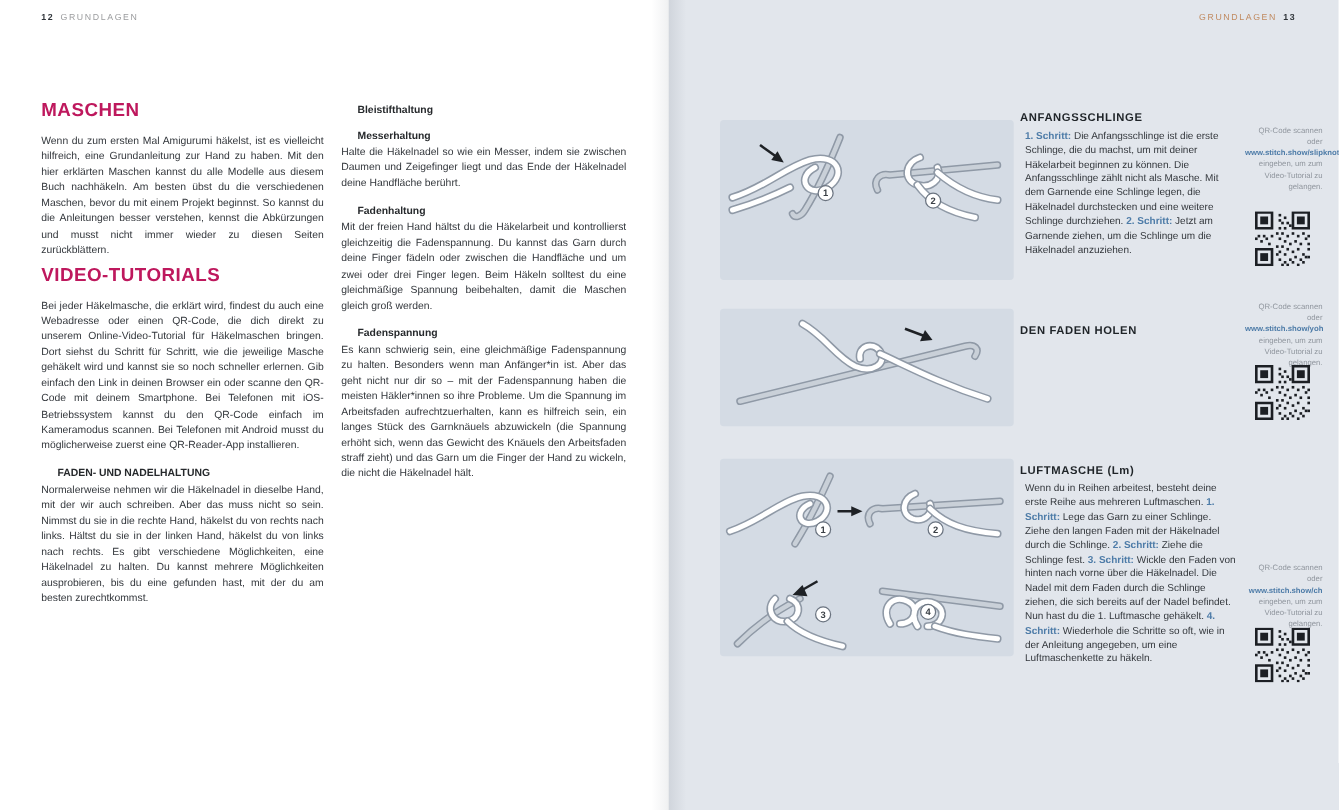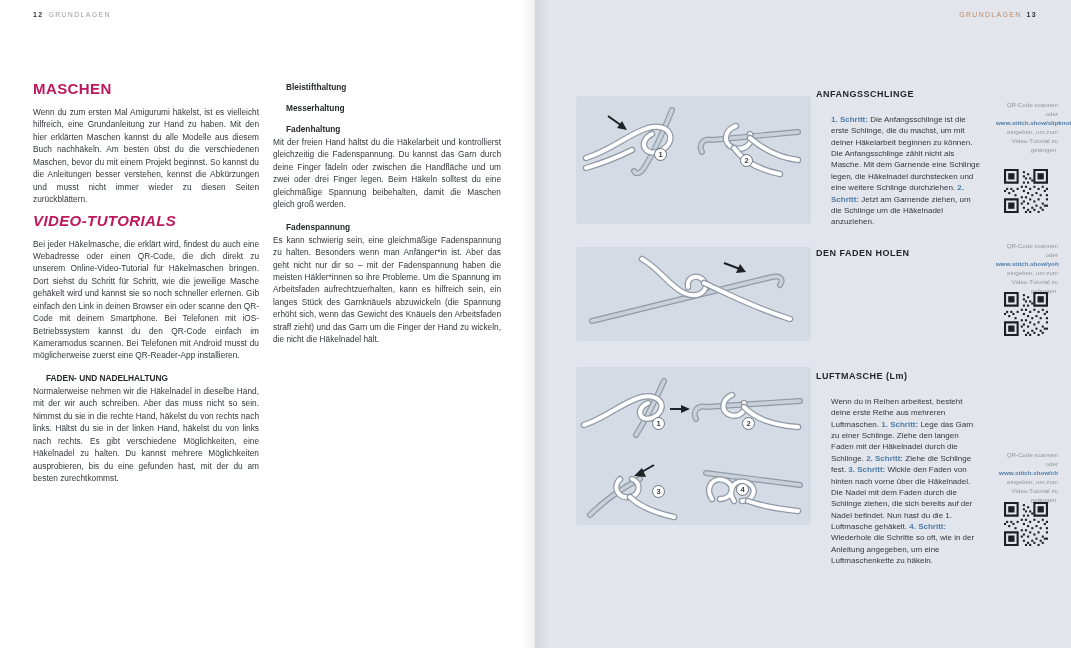--- a/index.html
+++ b/index.html
@@ -15,34 +15,34 @@
   .folio-left{left:33px;}
   .folio-right{right:34px;text-align:right;}
   .folio .num{font-weight:bold;color:#2e3338;}
   .folio-left .lbl{color:#9b9c9e;margin-left:5px;}
   .folio-right .lbl{color:#c08a60;margin-right:5px;}
 
   
   .col1{position:absolute;left:33px;top:80px;width:226px;}
   .col2{position:absolute;left:273px;top:82px;width:228px;}
   h1.sec{font-size:15px;font-weight:bold;letter-spacing:0.4px;color:#be185d;margin:0 0 9px 0;}
-  h1.sec2{font-style:italic;}
+  h1.sec2{}
   p.body{font-size:8.3px;line-height:1.5;margin:0 0 6px 0;text-align:justify;}
   h2.sub{font-size:8.3px;font-weight:bold;color:#26292c;margin:11px 0 2px 0;padding-left:13px;}
   .col2 h2.sub:first-child{margin-top:0;}
 
   
   .panel{position:absolute;left:41px;width:235px;background:#d4dbe4;border-radius:3px;}
   .panel-1{top:96px;height:128px;}
   .panel-2{top:247px;height:94px;}
   .panel-3{top:367px;height:158px;}
   .rtext{position:absolute;left:281px;width:179px;}
-  .rtext-1{top:89px;} .rtext-2{top:248px;} .rtext-3{top:371px;}
+  .rtext-1{top:89px;} .rtext-2{top:259px;} .rtext-3{top:371px;}
   .rtitle{font-size:9px;font-weight:bold;letter-spacing:0.5px;color:#1f2428;margin:0 0 4px 0;}
-  .rbody{font-size:8px;line-height:1.42;margin:15px;text-align:left;}
+  .rbody{font-size:8px;line-height:1.42;margin:4px;text-align:left;}
   .step{color:#4e7ca8;font-weight:bold;}
   .qrblock{position:absolute;right:13px;width:62px;text-align:right;}
   .qrblock-1{top:101px;} .qrblock-2{top:242px;} .qrblock-3{top:451px;}
   .qrtext{font-size:6.2px;line-height:1.45;color:#8f959d;margin:0;}
   .qrlink{color:#4e7ca8;font-weight:bold;}
   .qr{position:absolute;width:44px;height:44px;fill:#1c1f24;}
   .qr-1{top:169px;right:23px;} .qr-2{top:292px;right:23px;} .qr-3{top:502px;right:23px;}
 
   
   .illu{position:absolute;top:0;left:0;width:100%;height:100%;}
@@ -145,20 +145,21 @@
       <p class="body">Bei jeder Häkelmasche, die erklärt wird, findest du auch eine Webadresse oder einen QR-Code, die dich direkt zu unserem Online-Video-Tutorial für Häkelmaschen bringen. Dort siehst du Schritt für Schritt, wie die jeweilige Masche gehäkelt wird und kannst sie so noch schneller erlernen. Gib einfach den Link in deinen Browser ein oder scanne den QR-Code mit deinem Smartphone. Bei Telefonen mit iOS-Betriebssystem kannst du den QR-Code einfach im Kameramodus scannen. Bei Telefonen mit Android musst du möglicherweise zuerst eine QR-Reader-App installieren.</p>
 
       <h2 class="sub">FADEN- UND NADELHALTUNG</h2>
       <p class="body">Normalerweise nehmen wir die Häkelnadel in dieselbe Hand, mit der wir auch schreiben. Aber das muss nicht so sein. Nimmst du sie in die rechte Hand, häkelst du von rechts nach links. Hältst du sie in der linken Hand, häkelst du von links nach rechts. Es gibt verschiedene Möglichkeiten, eine Häkelnadel zu halten. Du kannst mehrere Möglichkeiten ausprobieren, bis du eine gefunden hast, mit der du am besten zurechtkommst.</p>
     </div>
 
     <div class="col2">
       <h2 class="sub">Bleistifthaltung</h2>
 
       <h2 class="sub">Messerhaltung</h2>
+      <p class="body">Halte die Häkelnadel so wie ein Messer, indem sie zwischen Daumen und Zeigefinger liegt und das Ende der Häkelnadel deine Handfläche berührt.</p>
 
       <h2 class="sub">Fadenhaltung</h2>
       <p class="body">Mit der freien Hand hältst du die Häkelarbeit und kontrollierst gleichzeitig die Fadenspannung. Du kannst das Garn durch deine Finger fädeln oder zwischen die Handfläche und um zwei oder drei Finger legen. Beim Häkeln solltest du eine gleichmäßige Spannung beibehalten, damit die Maschen gleich groß werden.</p>
 
       <h2 class="sub">Fadenspannung</h2>
       <p class="body">Es kann schwierig sein, eine gleichmäßige Fadenspannung zu halten. Besonders wenn man Anfänger*in ist. Aber das geht nicht nur dir so – mit der Fadenspannung haben die meisten Häkler*innen so ihre Probleme. Um die Spannung im Arbeitsfaden aufrechtzuerhalten, kann es hilfreich sein, ein langes Stück des Garnknäuels abzuwickeln (die Spannung erhöht sich, wenn das Gewicht des Knäuels den Arbeitsfaden straff zieht) und das Garn um die Finger der Hand zu wickeln, die nicht die Häkelnadel hält.</p>
     </div>
   </div>
 
   <div class="page-right">

